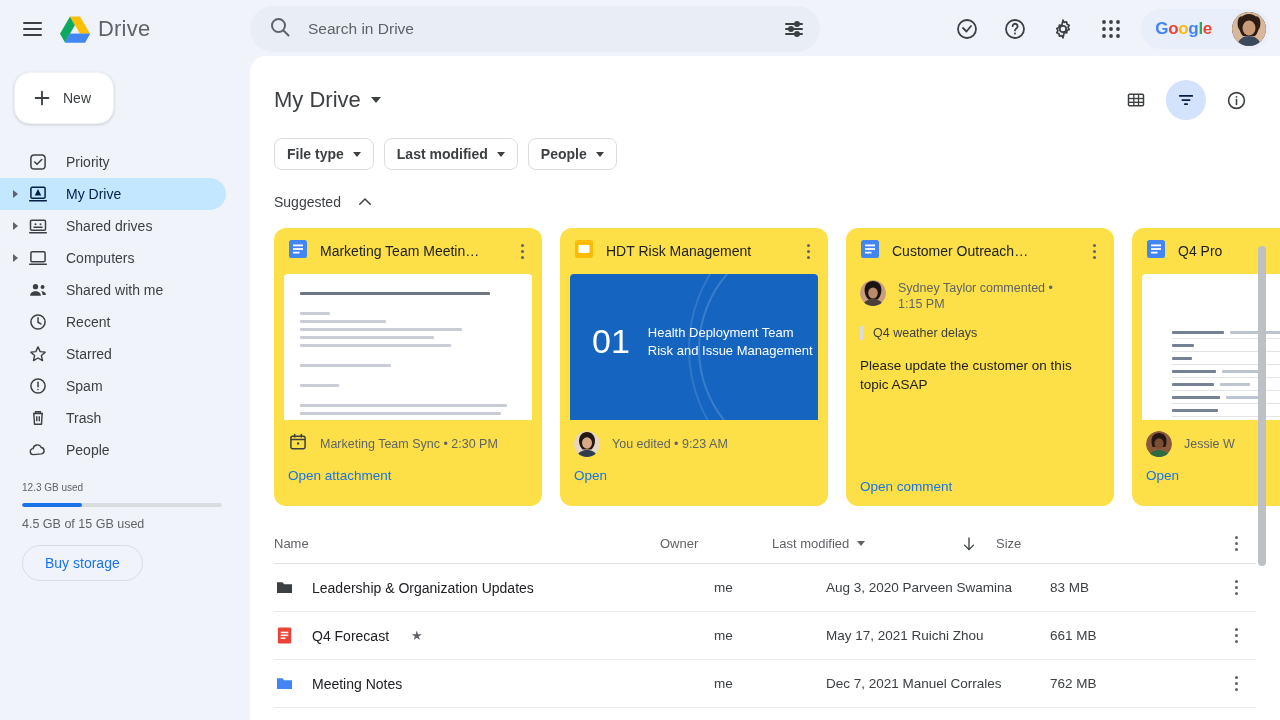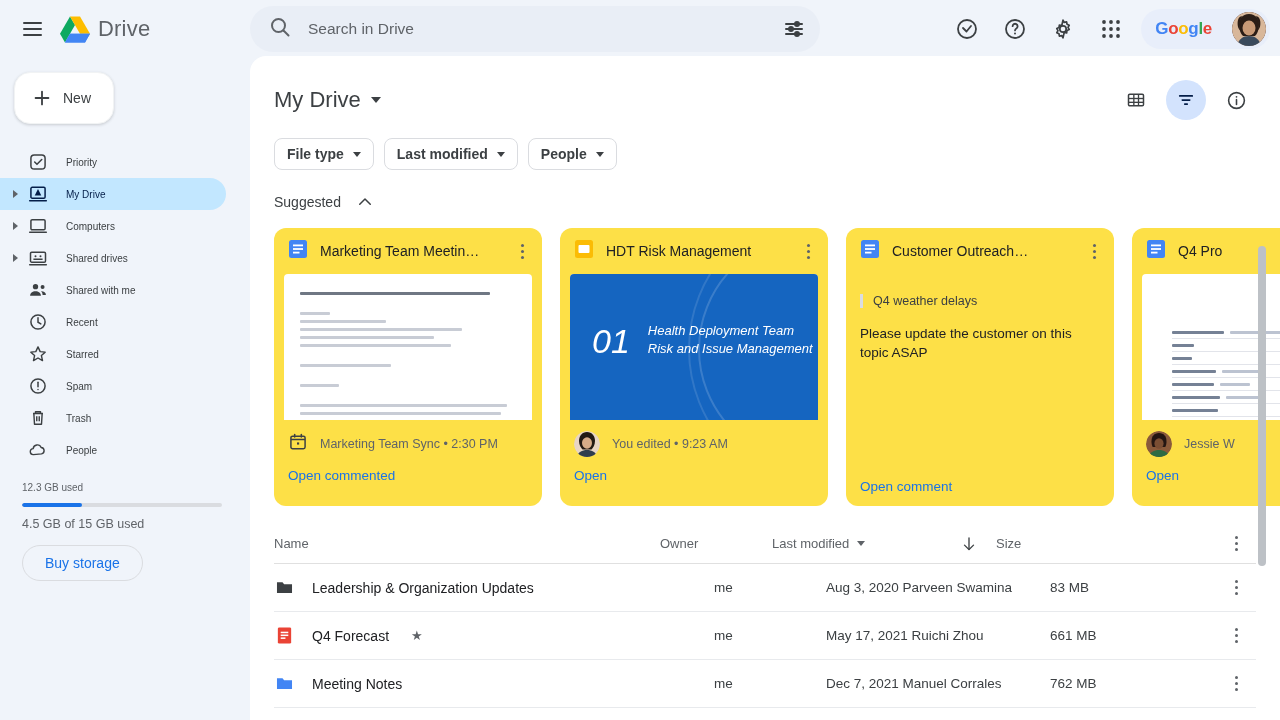--- a/index.html
+++ b/index.html
@@ -37,21 +37,21 @@
   .new-btn { margin: 14px 0 0 14px; width: 100px; height: 52px; background: #fff; border: 1px solid #f1f3f4; border-radius: 16px; box-shadow: 0 1px 3px rgba(60,64,67,.22); display: flex; align-items: center; gap: 10px; padding-left: 16px; cursor: pointer; }
   .new-label { font-size: 14px; color: #3c4043; font-weight: 500; }
   .nav { margin-top: 22px; }
   .nav-item { height: 32px; display: flex; align-items: center; border-radius: 0 16px 16px 0; padding-right: 12px; cursor: pointer; position: relative; }
   .nav-item.active { background: #c2e7ff; }
   .nav-item.active .nav-label { color: #041e49; font-weight: 500; }
   .nav-arrow { width: 22px; display: flex; justify-content: center; align-items: center; margin-left: 4px; }
   .nav-arrow .tri { width: 0; height: 0; border-left: 5px solid #5f6368; border-top: 4px solid transparent; border-bottom: 4px solid transparent; }
   .nav-arrow.empty { visibility: hidden; }
   .nav-icon { width: 24px; height: 24px; display: flex; align-items: center; justify-content: center; margin-right: 16px; }
-  .nav-label { font-size: 10px; color: #3c4043; white-space: nowrap; }
+  .nav-label { font-size: 14px; color: #3c4043; white-space: nowrap; }
 
   .storage { margin: 16px 0 0 22px; width: 200px; }
   .storage-used { font-size: 10px; color: #5f6368; }
   .bar { margin-top: 10px; width: 200px; height: 4px; background: #dadce0; border-radius: 3px; overflow: hidden; }
   .bar-fill { height: 4px; background: #1a73e8; border-radius: 3px; }
   .storage-of { margin-top: 10px; font-size: 12.5px; color: #5f6368; }
   .buy-btn { margin-top: 14px; height: 36px; padding: 0 22px; border: 1px solid #dadce0; border-radius: 18px; background: transparent; color: #1a73e8; font-size: 14px; font-weight: 500; cursor: pointer; font-family: "Liberation Sans", sans-serif; }
 
   
   .main { position: absolute; left: 250px; top: 56px; width: 1030px; height: 664px; background: #fff; border-radius: 16px 0 0 0; overflow: hidden; }
@@ -86,21 +86,21 @@
   .comment-body { padding: 6px 14px 0; }
   .comment-head { display: flex; gap: 12px; align-items: flex-start; }
   .comment-meta { font-size: 12.5px; color: #5f6368; line-height: 16px; }
   .quote { margin-top: 14px; padding-left: 10px; border-left: 3px solid #dadce0; font-size: 12.5px; color: #3c4043; }
   .comment-text { margin-top: 16px; font-size: 13.5px; color: #202124; line-height: 19px; }
 
   
   .slide { position: absolute; inset: 0; background: #1565c0; overflow: hidden; }
   .slide .arc { position: absolute; width: 230px; height: 230px; border: 2px solid rgba(255,255,255,.16); border-radius: 50%; right: -110px; top: -40px; }
   .slide .arc2 { position: absolute; width: 290px; height: 290px; border: 2px solid rgba(255,255,255,.12); border-radius: 50%; right: -160px; top: -70px; }
-  .slide-inner { position: absolute; left: 22px; top: 48px; display: flex; gap: 18px; font-style: italic; }
+  .slide-inner { position: absolute; left: 22px; top: 48px; display: flex; align-items: center; gap: 18px; }
   .slide-num { font-size: 34px; color: #fff; font-weight: 300; }
   .slide-txt { font-size: 13px; color: #fff; line-height: 18px; }
 
   
   .doc-lines { padding: 18px 16px 0; filter: blur(0.6px); }
   .dl { height: 3px; background: #9aa3b2; opacity: .55; border-radius: 1px; margin-bottom: 5px; }
   .dl.b { background: #3f4a5a; opacity: .75; }
   .gap { height: 12px; }
 
   
@@ -259,41 +259,41 @@
         </span>
         <span class="nav-label">My Drive</span>
       </div>
 
       <div class="nav-item" style="width:226px">
         <span class="nav-arrow">
             <span class="tri"></span>
           </span>
         <span class="nav-icon">
           <svg width="20" height="20" viewBox="0 0 24 24" fill="none" stroke="#3c4043" stroke-width="1.8">
-            <rect x="3.5" y="4.5" width="17" height="12" rx="1.5"></rect>
-              <line x1="2" y1="19.5" x2="22" y2="19.5" stroke-linecap="round"></line>
-          </svg>
-        </span>
-        <span class="nav-label">Computers</span>
-      </div>
-
-      <div class="nav-item" style="width:226px">
-        <span class="nav-arrow">
-            <span class="tri"></span>
-          </span>
-        <span class="nav-icon">
-          <svg width="20" height="20" viewBox="0 0 24 24" fill="none" stroke="#3c4043" stroke-width="1.8">
             <rect x="3" y="5" width="18" height="12" rx="1.5"></rect>
               <line x1="2" y1="20" x2="22" y2="20" stroke-linecap="round"></line>
             <circle cx="9" cy="10" r="1.2" fill="#3c4043" stroke="none"></circle>
               <circle cx="15" cy="10" r="1.2" fill="#3c4043" stroke="none"></circle>
             <line x1="6.5" y1="13.5" x2="17.5" y2="13.5"></line>
           </svg>
         </span>
         <span class="nav-label">Shared drives</span>
+      </div>
+
+      <div class="nav-item" style="width:226px">
+        <span class="nav-arrow">
+            <span class="tri"></span>
+          </span>
+        <span class="nav-icon">
+          <svg width="20" height="20" viewBox="0 0 24 24" fill="none" stroke="#3c4043" stroke-width="1.8">
+            <rect x="3.5" y="4.5" width="17" height="12" rx="1.5"></rect>
+              <line x1="2" y1="19.5" x2="22" y2="19.5" stroke-linecap="round"></line>
+          </svg>
+        </span>
+        <span class="nav-label">Computers</span>
       </div>
 
       <div class="nav-item" style="width:226px">
         <span class="nav-arrow empty">
             <span class="tri"></span>
           </span>
         <span class="nav-icon">
           <svg width="20" height="20" viewBox="0 0 24 24" fill="#3c4043">
             <circle cx="9" cy="8" r="3.2"></circle>
               <path d="M2.5 19c0-3.6 2.9-5.6 6.5-5.6s6.5 2 6.5 5.6z"></path>
@@ -479,21 +479,21 @@
             <svg width="20" height="20" viewBox="0 0 24 24" fill="none" stroke="#3c4043" stroke-width="1.8">
               <rect x="3.5" y="5" width="17" height="15" rx="2"></rect>
                 <line x1="3.5" y1="9" x2="20.5" y2="9"></line>
               <line x1="8" y1="3" x2="8" y2="6" stroke-linecap="round"></line>
                 <line x1="16" y1="3" x2="16" y2="6" stroke-linecap="round"></line>
               <rect x="10.8" y="12.5" width="2.6" height="2.6" fill="#3c4043" stroke="none"></rect>
             </svg>
           </span>
           <span class="foot-text">Marketing Team Sync • 2:30 PM</span>
         </div>
-        <div class="card-link">Open commented</div>
+        <div class="card-link">Open attachment</div>
       </div>
 
       <div class="card">
         <div class="card-head">
           <span>
             <svg width="20" height="20" viewBox="0 0 20 20">
               <rect x="1" y="1" width="18" height="18" rx="2.5" fill="#fbbc04"></rect>
               <rect x="4.5" y="6" width="11" height="8" rx="1" fill="#fff"></rect>
             </svg>
           </span>
@@ -542,20 +542,34 @@
             </svg>
           </span>
           <div class="card-title">Customer Outreach…</div>
           <div class="kebab">
               <i></i>
               <i></i>
               <i></i>
             </div>
         </div>
         <div class="comment-body">
+          <div class="comment-head">
+            <span class="mini-avatar">
+              <svg width="26" height="26" viewBox="0 0 26 26">
+                <circle cx="13" cy="13" r="13" fill="#c89c7d"></circle>
+                <path d="M13 1c5.2 0 8.4 3.6 8.4 9 0 4.4-2 8-4 9.5H8.6C6.6 18 4.6 14.4 4.6 10 4.6 4.6 7.8 1 13 1z" fill="#1c1411"></path>
+                <ellipse cx="13" cy="13" rx="4.8" ry="5.6" fill="#b98a6c"></ellipse>
+                <path d="M3 26c1-5 5-7 10-7s9 2 10 7z" fill="#4b3f3a"></path>
+              </svg>
+            </span>
+            <div class="comment-meta">
+              <span>Sydney Taylor commented •</span><br>
+              <span>1:15 PM</span>
+            </div>
+          </div>
           <div class="quote">Q4 weather delays</div>
           <div class="comment-text">Please update the customer on this topic ASAP</div>
         </div>
         <div class="card-link" style="margin-top:auto">Open comment</div>
       </div>
 
       <div class="card">
         <div class="card-head">
           <span>
             <svg width="20" height="20" viewBox="0 0 20 20">

